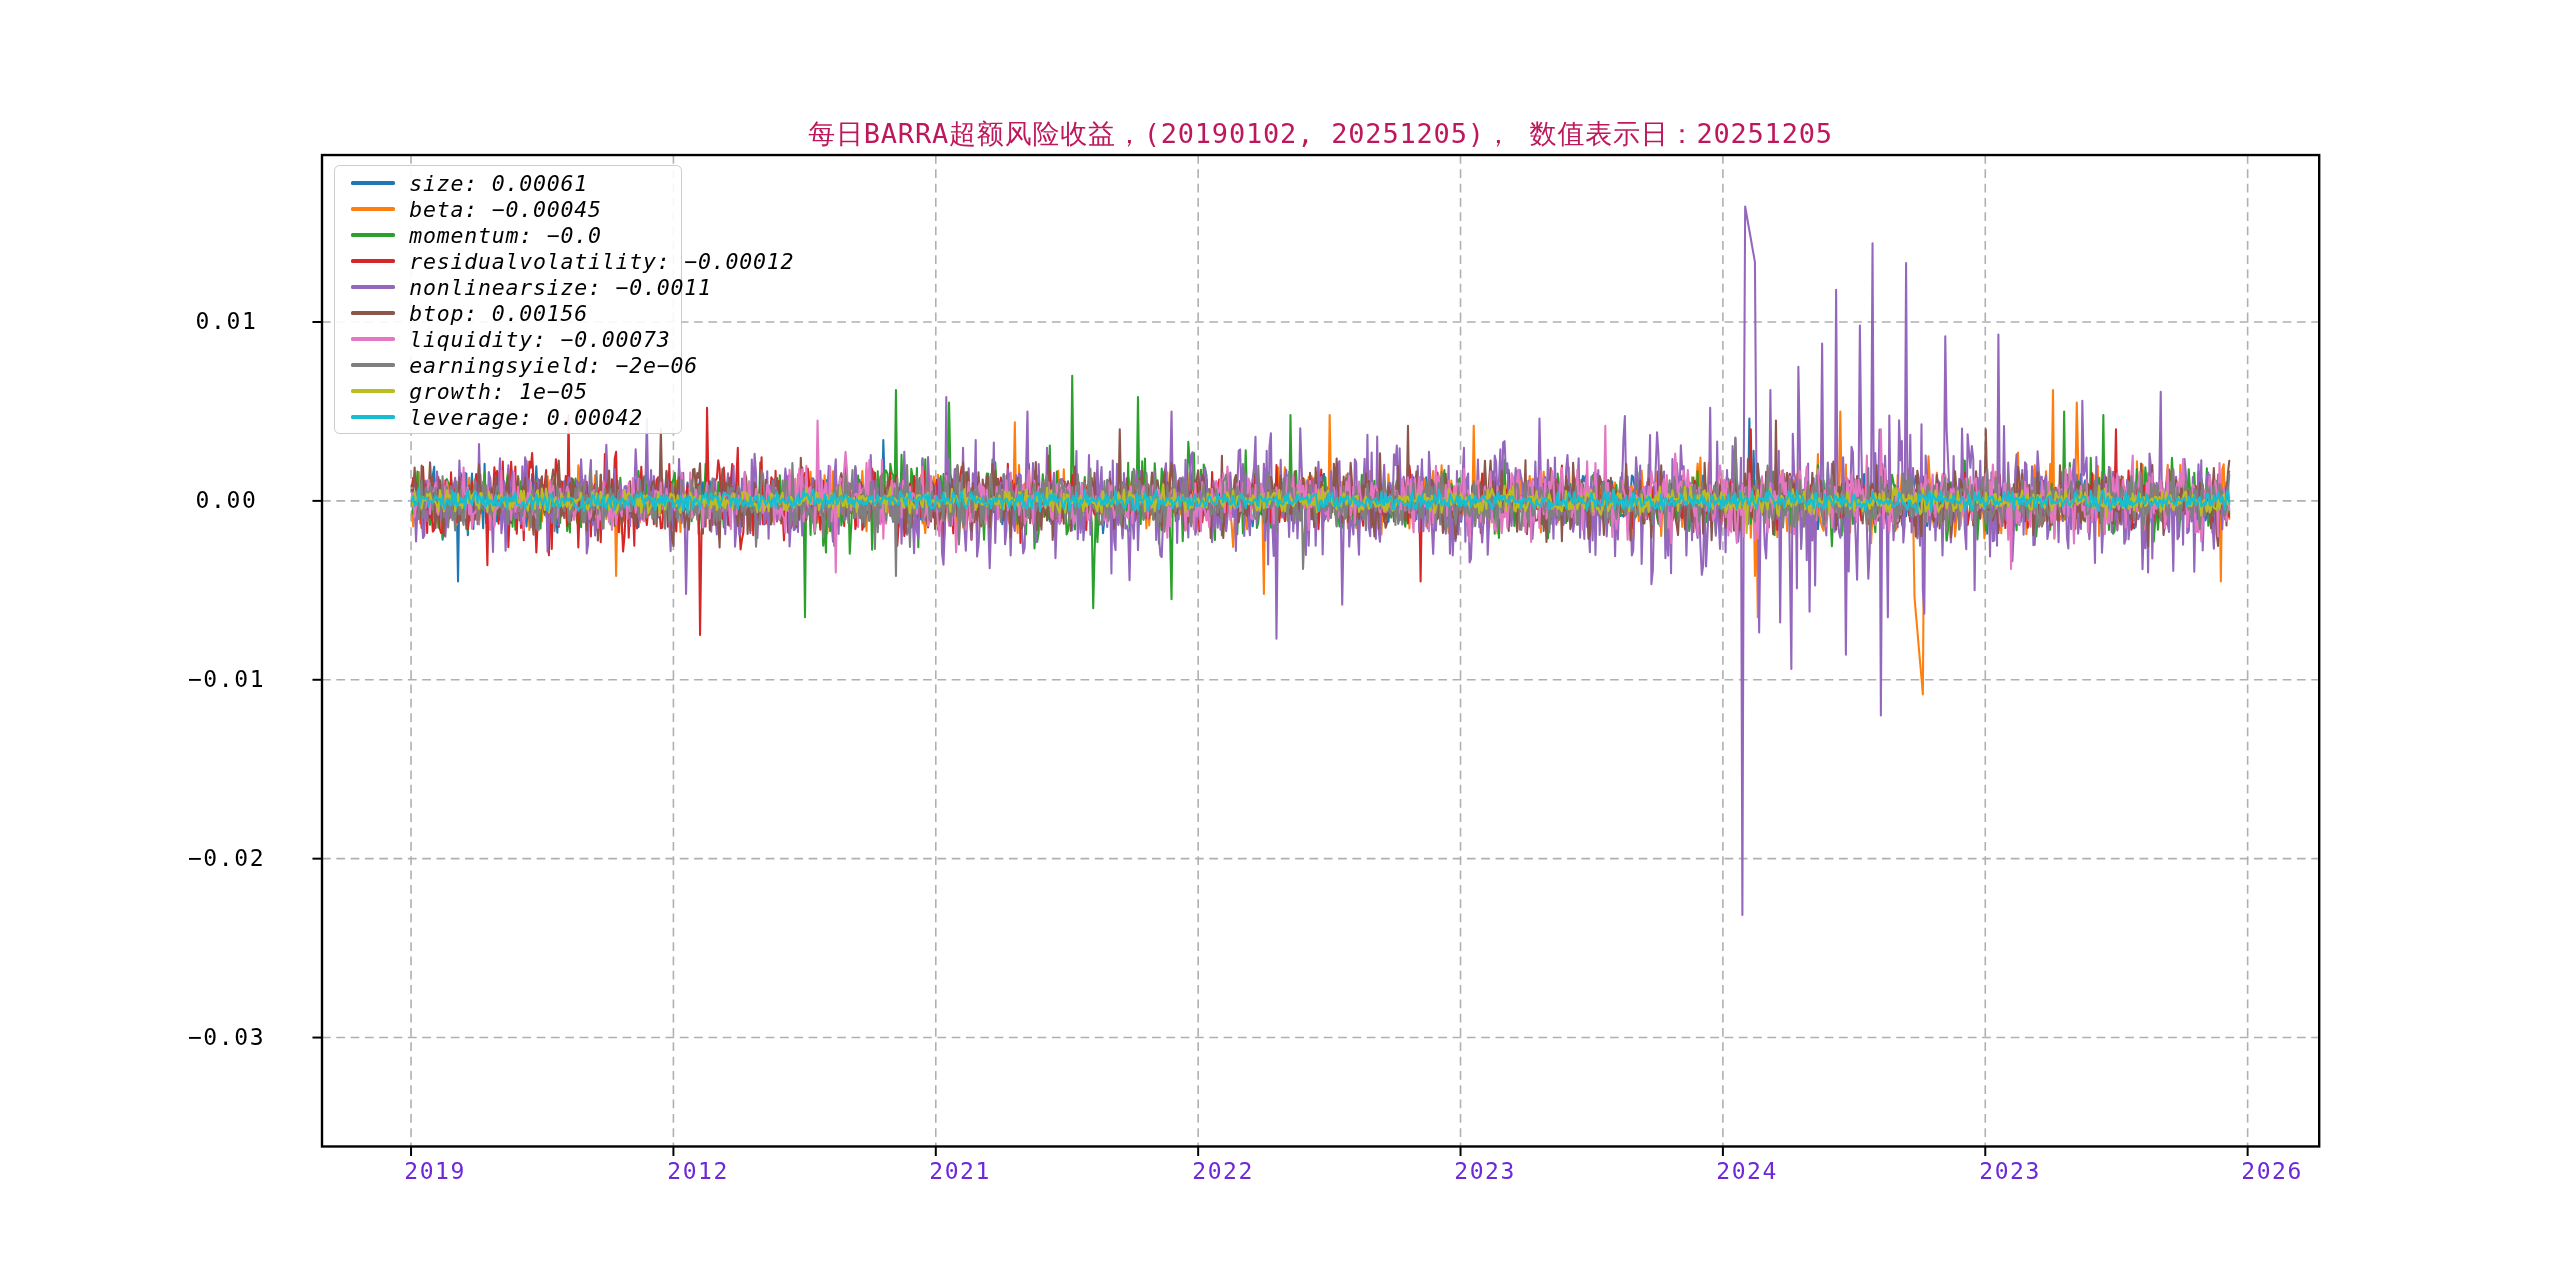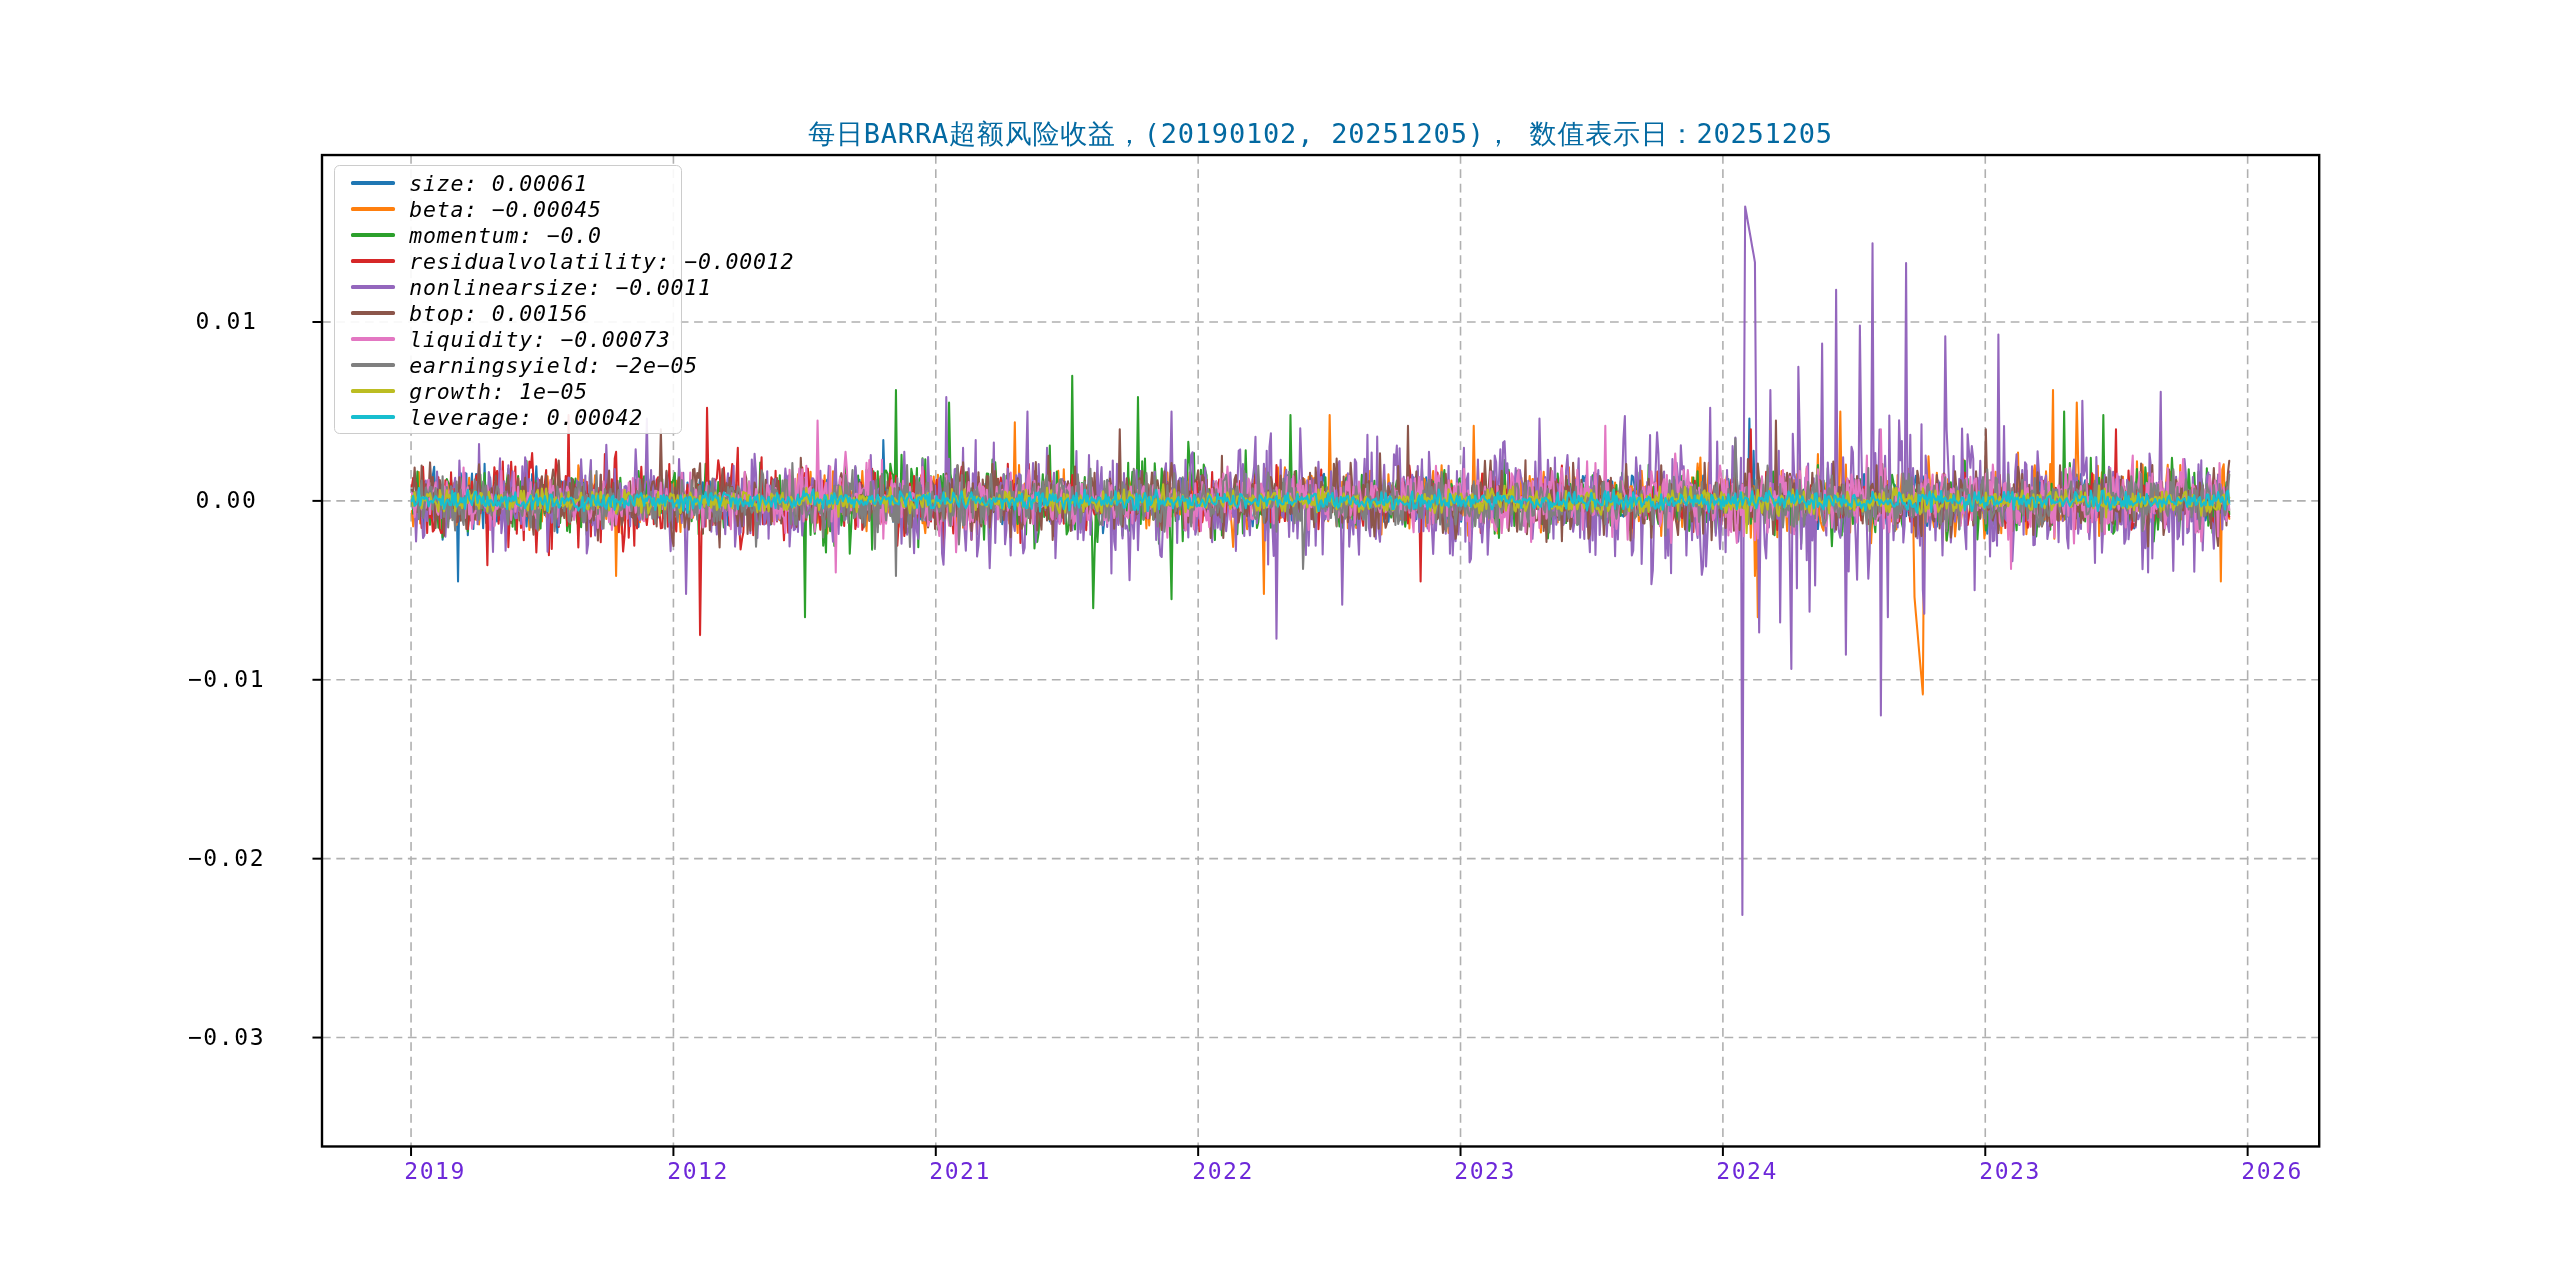--- a/index.html
+++ b/index.html
@@ -1,21 +1,21 @@
 <!DOCTYPE html>
 <html style="font-size:12.7px"><head>
 <meta charset="utf-8">
 <style>
   html,body{margin:0;padding:0;background:#ffffff;}
   body{width:2576px;height:1288px;position:relative;overflow:hidden;
        font-family:"DejaVu Sans Mono","DejaVu Sans","Liberation Sans",monospace,sans-serif;}
   #figure{position:absolute;left:0;top:0;width:2576px;height:1288px;background:#ffffff;}
   #chart-svg{position:absolute;left:0;top:0;}
   .chart-title{position:absolute;left:322px;top:116px;width:1997px;text-align:center;
-       font-size:27px;color:#0369a1;letter-spacing:0.8px;white-space:nowrap;}
+       font-size:27px;color:#be185d;letter-spacing:0.8px;white-space:nowrap;}
   .ytick{position:absolute;width:159px;left:147px;text-align:center;font-size:23px;color:#000;
        letter-spacing:1.6px;white-space:nowrap;}
   .xtick{position:absolute;width:111px;text-align:right;top:1158px;font-size:23px;color:#6d28d9;
        letter-spacing:1.6px;white-space:nowrap;}
   .legend{position:absolute;left:334px;top:165px;width:348px;height:269px;
        background:rgba(255,255,255,0.9);border:1.6px solid #cccccc;border-radius:5.6px;
        box-sizing:border-box;padding-top:4px;font-style:italic;}
   .legend-row{display:flex;align-items:center;height:26px;}
   .legend-swatch{display:inline-block;width:44px;height:4px;border-radius:1.6px;
        margin-left:16px;margin-right:14.3px;flex:0 0 auto;}
@@ -118,21 +118,21 @@
     <div class="legend-row">
       <span class="legend-swatch" style="background: rgb(140, 86, 75);"></span>
       <span class="legend-label">btop: 0.00156</span>
     </div>
     <div class="legend-row">
       <span class="legend-swatch" style="background: rgb(227, 119, 194);"></span>
       <span class="legend-label">liquidity: −0.00073</span>
     </div>
     <div class="legend-row">
       <span class="legend-swatch" style="background: rgb(127, 127, 127);"></span>
-      <span class="legend-label">earningsyield: −2e−05</span>
+      <span class="legend-label">earningsyield: −2e−06</span>
     </div>
     <div class="legend-row">
       <span class="legend-swatch" style="background: rgb(188, 189, 34);"></span>
       <span class="legend-label">growth: 1e−05</span>
     </div>
     <div class="legend-row">
       <span class="legend-swatch" style="background: rgb(23, 190, 207);"></span>
       <span class="legend-label">leverage: 0.00042</span>
     </div>
   </div>

